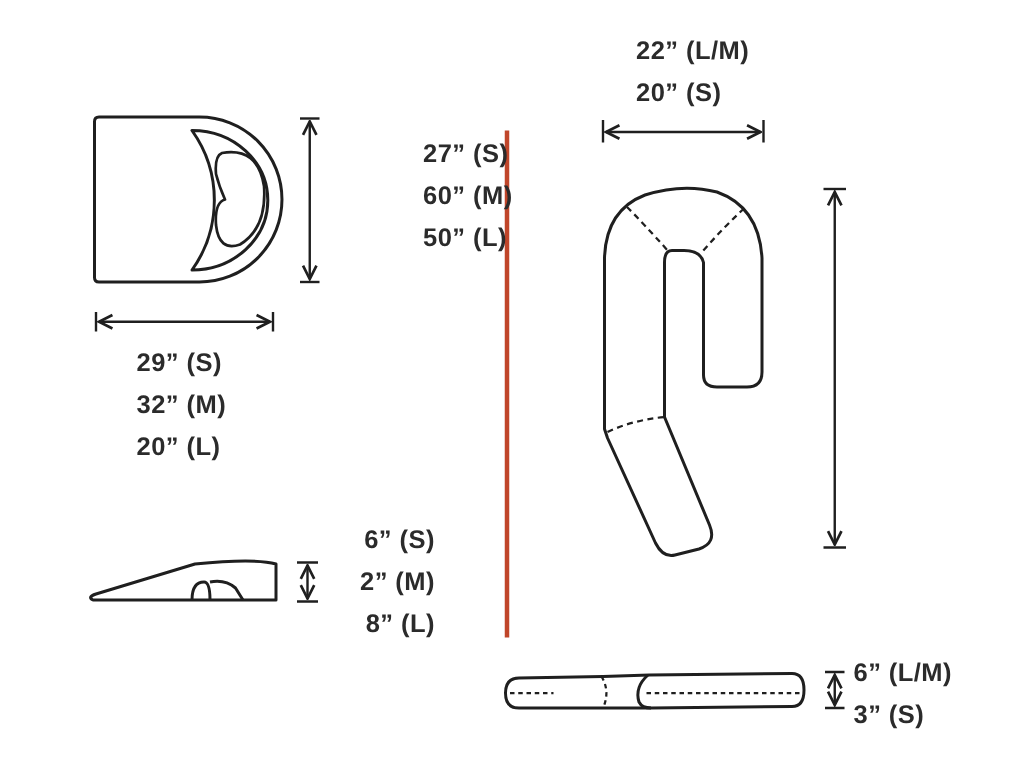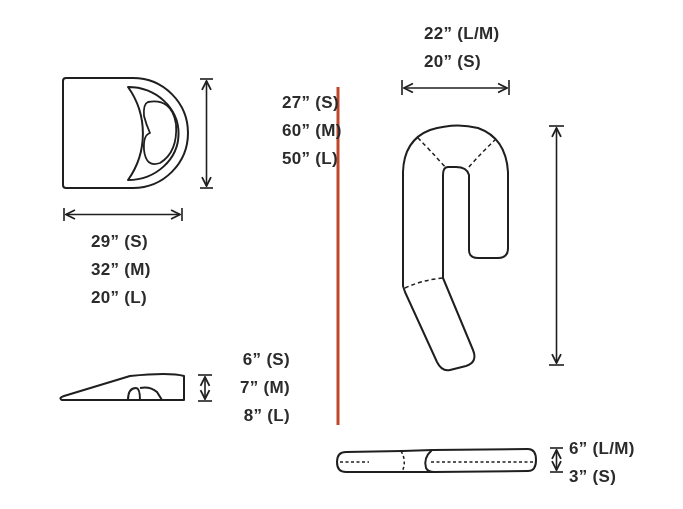--- a/index.html
+++ b/index.html
@@ -95,21 +95,21 @@
   </div>
 
   <div class="lbl" style="left:91px; top:228px;">
     <div>29” (S)</div>
     <div>32” (M)</div>
     <div>20” (L)</div>
   </div>
 
   <div class="lbl" style="left:240px; top:346px;text-align:right;">
     <div>6” (S)</div>
-    <div>7” (M)</div>
+    <div>2” (M)</div>
     <div>8” (L)</div>
   </div>
 
   <div class="lbl" style="left:424px; top:20px;">
     <div>22” (L/M)</div>
     <div>20” (S)</div>
   </div>
 
 
   <div class="lbl" style="left:569px; top:435px;">

